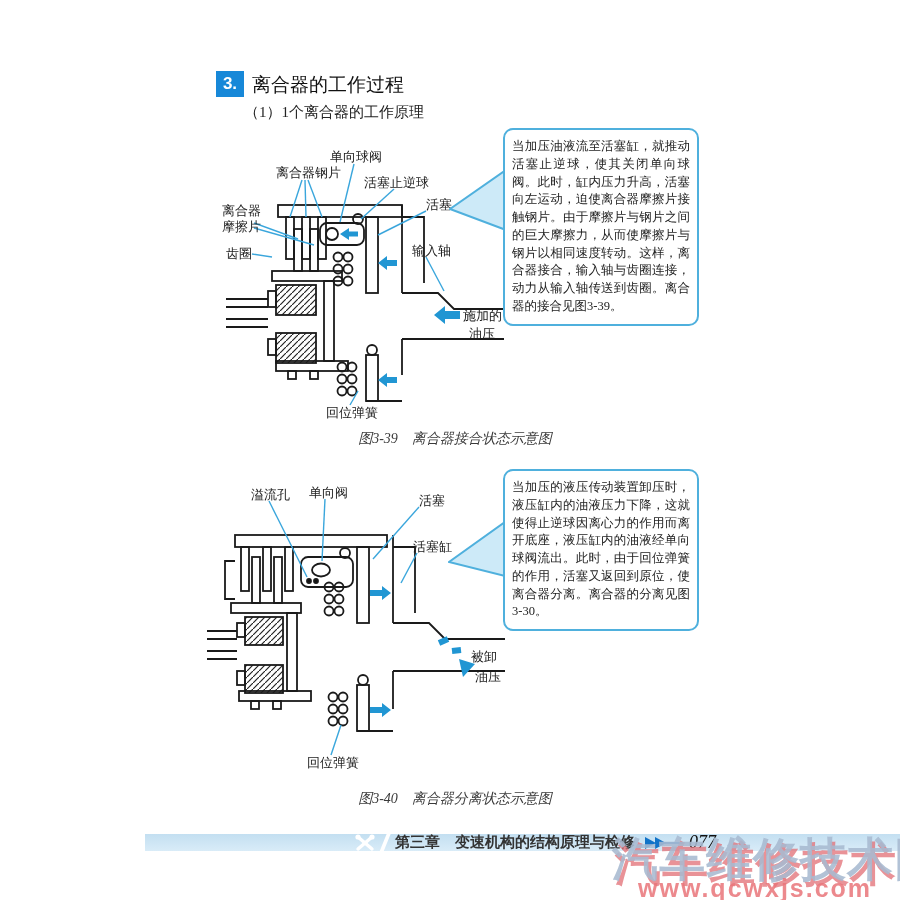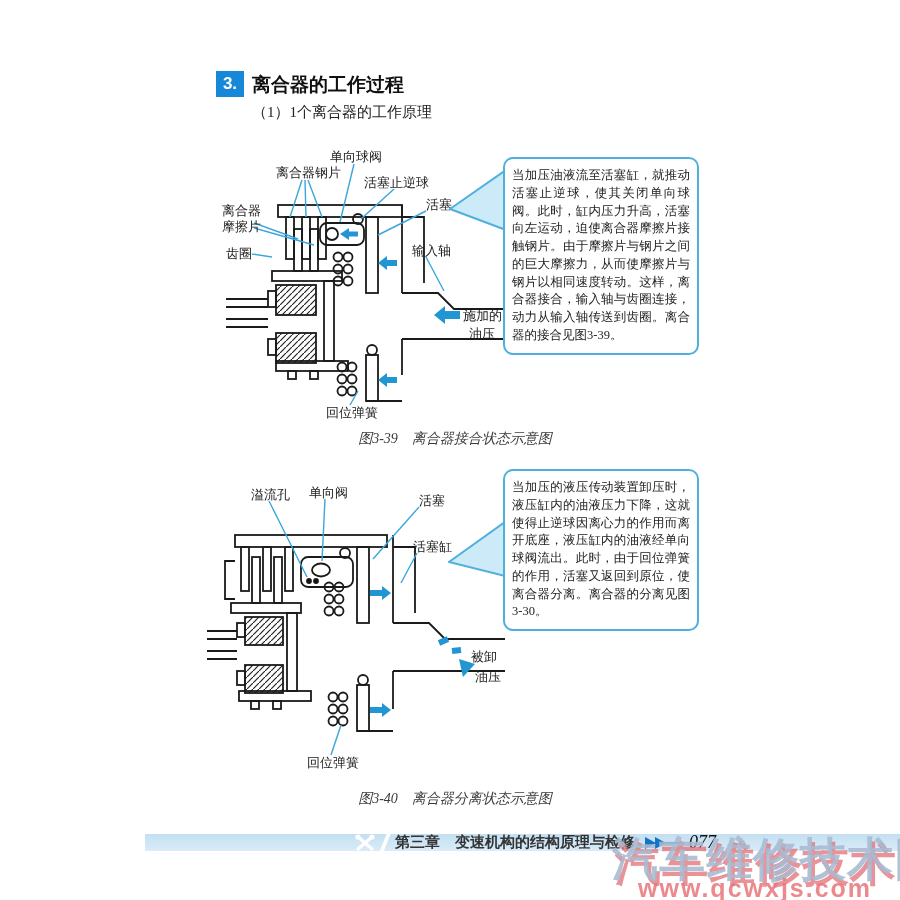--- a/index.html
+++ b/index.html
@@ -3,22 +3,22 @@
 <meta charset="utf-8">
 <style>
   html,body{margin:0;padding:0;}
   .page{position:relative;width:900px;height:900px;background:#ffffff;overflow:hidden;
         font-family:"Liberation Serif",serif;color:#1c1c1c;}
   
   .sec-num{position:absolute;left:216px;top:71px;width:28px;height:26px;background:#1788d8;
            color:#fff;font-family:"Liberation Sans",sans-serif;font-weight:bold;font-size:17px;
            display:flex;align-items:center;justify-content:center;}
   .sec-title{position:absolute;left:252px;top:72px;font-family:"Liberation Sans",sans-serif;
-             font-weight:bold;font-size:19px;color:#111;}
-  .sub-title{position:absolute;left:252px;top:103px;font-size:15px;color:#222;}
+             font-weight:normal;font-size:19px;color:#111;}
+  .sub-title{position:absolute;left:244px;top:103px;font-size:15px;color:#222;}
   
   svg.fig{position:absolute;}
   .blk{stroke:#1a1a1a;stroke-width:1.8;fill:none;}
   .lead{stroke:#3aa6dc;stroke-width:1.4;fill:none;}
   .arr{fill:#2196d3;stroke:none;}
   .dlbl{font-family:"Liberation Serif",serif;font-size:13px;fill:#1c1c1c;}
   .caption{position:absolute;left:255px;width:400px;text-align:center;font-size:14px;color:#3a3a3a;font-style:italic;}
   
   .callout{position:absolute;left:503px;width:178px;background:#fff;border:2px solid #4fb0dd;
            border-radius:10px;padding:8px 7px;font-size:12.5px;line-height:1.42;color:#222;
@@ -145,21 +145,21 @@
       <text class="dlbl" x="243" y="177">施加的</text>
       <text class="dlbl" x="249" y="195">油压</text>
       <text class="dlbl" x="106" y="274">回位弹簧</text>
     </g>
   </svg>
 
   <svg class="wedge" style="left:449px;top:168px" width="58" height="66" viewBox="0 0 58 66">
     <polygon points="57,2 57,62 1,41" fill="#cdeaf8" stroke="#4fb0dd" stroke-width="2"></polygon>
   </svg>
 
-  <div class="callout" style="top:157px">当加压油液流至活塞缸，就推动活塞止逆球，使其关闭单向球阀。此时，缸内压力升高，活塞向左运动，迫使离合器摩擦片接触钢片。由于摩擦片与钢片之间的巨大摩擦力，从而使摩擦片与钢片以相同速度转动。这样，离合器接合，输入轴与齿圈连接，动力从输入轴传送到齿圈。离合器的接合见图3-39。</div>
+  <div class="callout" style="top:128px">当加压油液流至活塞缸，就推动活塞止逆球，使其关闭单向球阀。此时，缸内压力升高，活塞向左运动，迫使离合器摩擦片接触钢片。由于摩擦片与钢片之间的巨大摩擦力，从而使摩擦片与钢片以相同速度转动。这样，离合器接合，输入轴与齿圈连接，动力从输入轴传送到齿圈。离合器的接合见图3-39。</div>
 
   <div class="caption" style="top:430px">图3-39　离合器接合状态示意图</div>
 
   <svg class="fig" style="left:205px;top:473px" width="300" height="302" viewBox="0 0 300 302">
     <defs>
       <pattern id="h2" width="6" height="6" patternUnits="userSpaceOnUse">
         <path d="M0,6 L6,0" stroke="#222" stroke-width="1.2"></path>
       </pattern>
     </defs>
 

